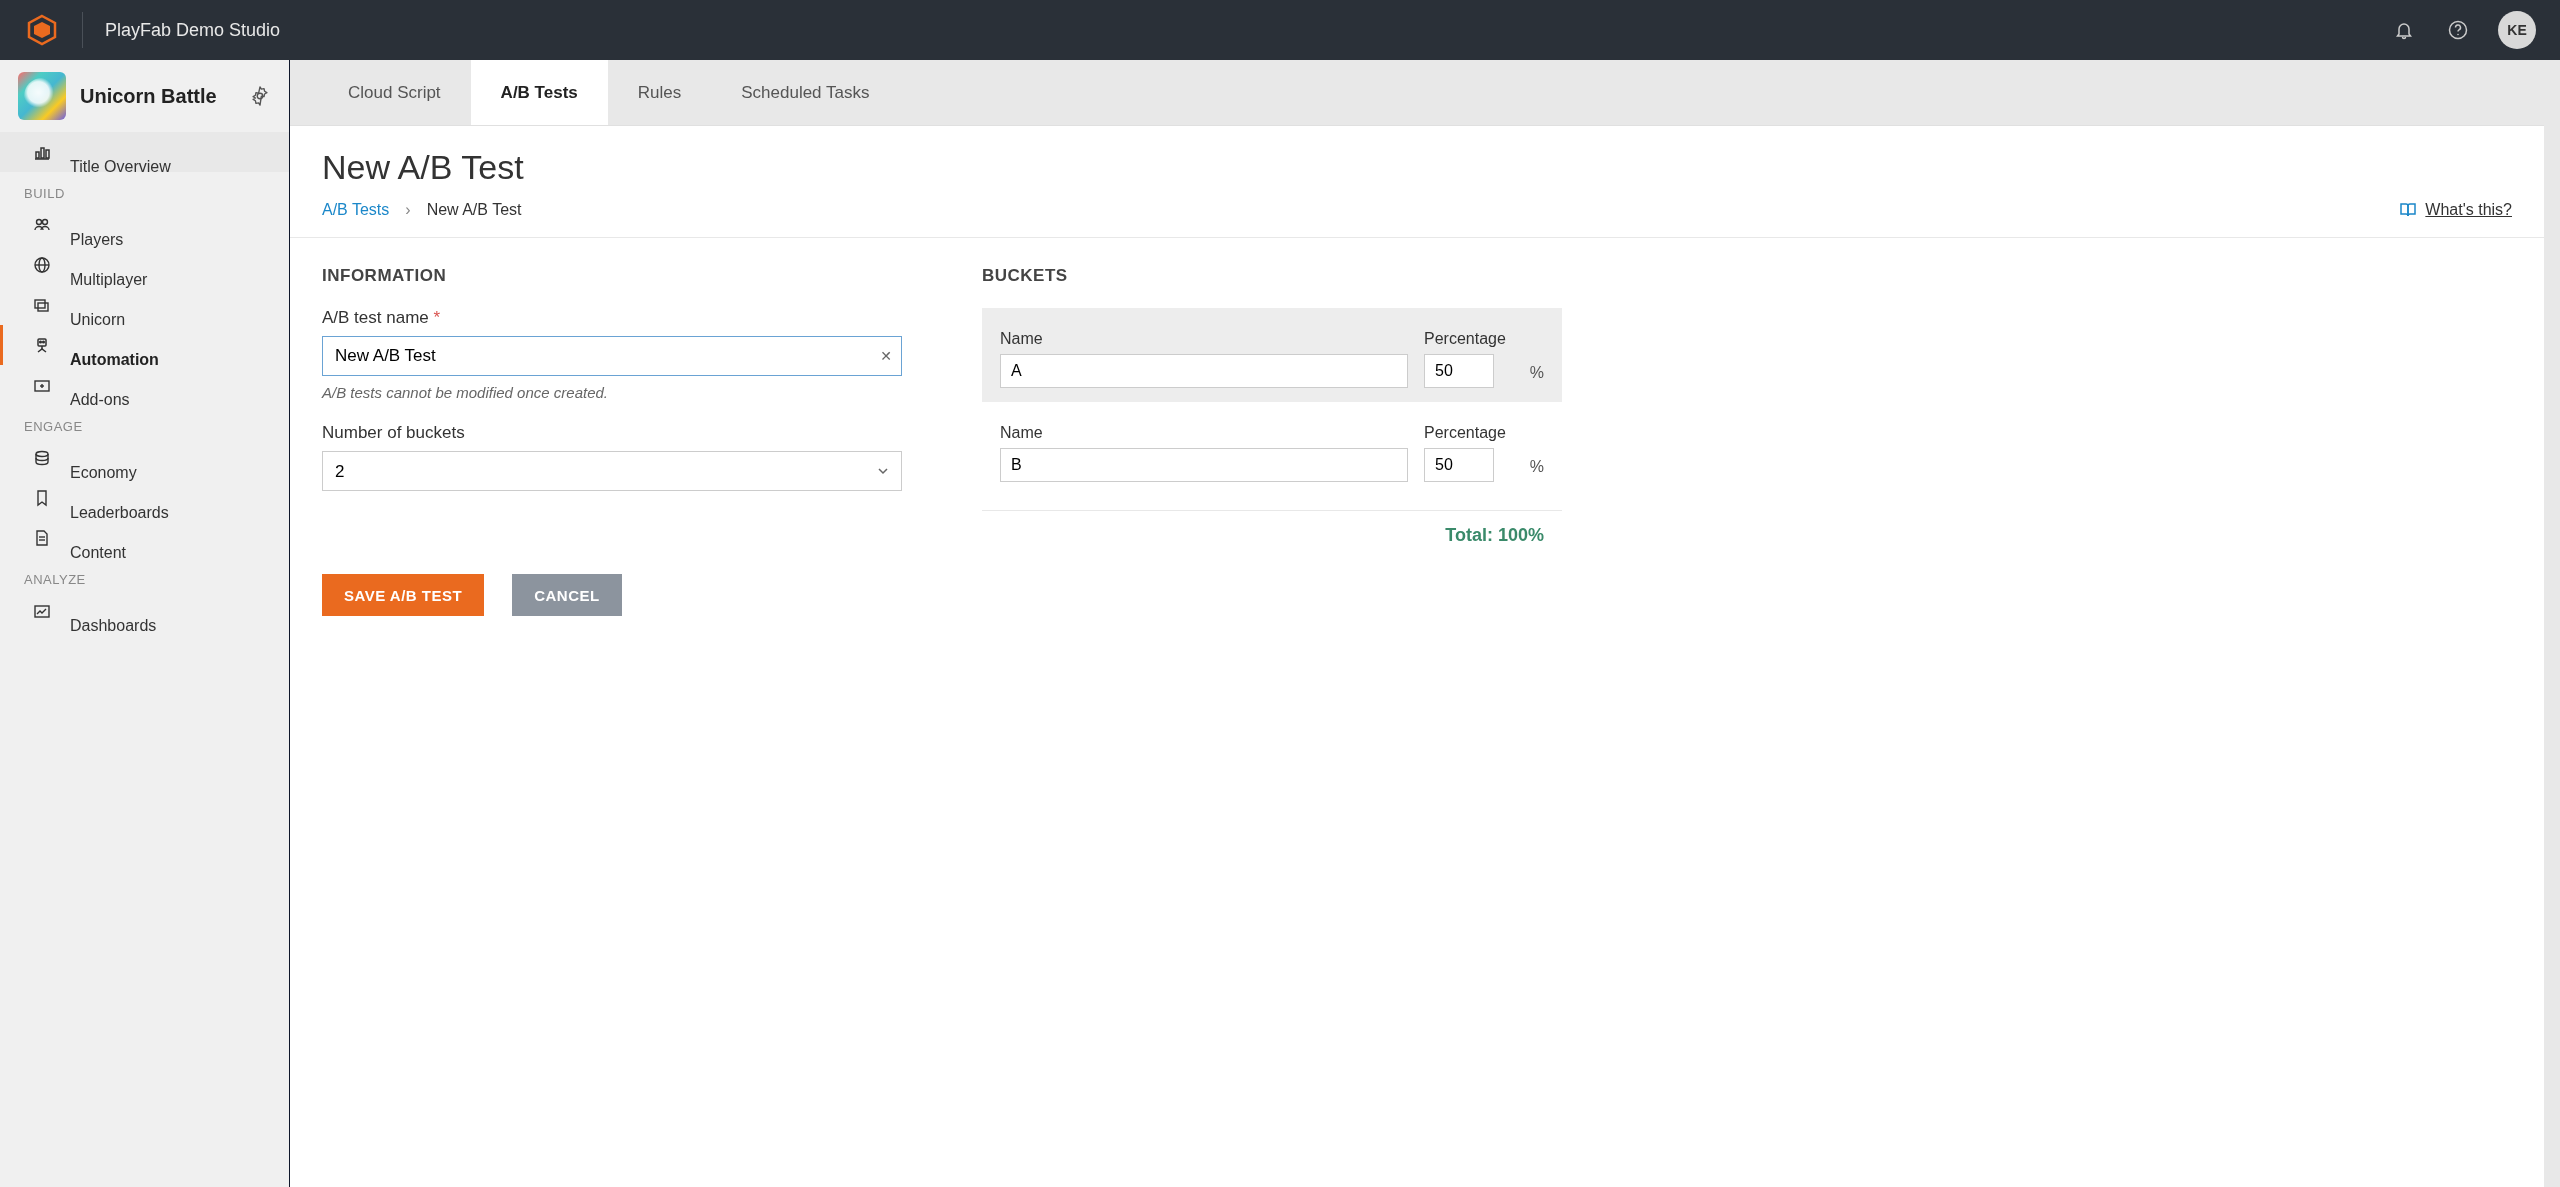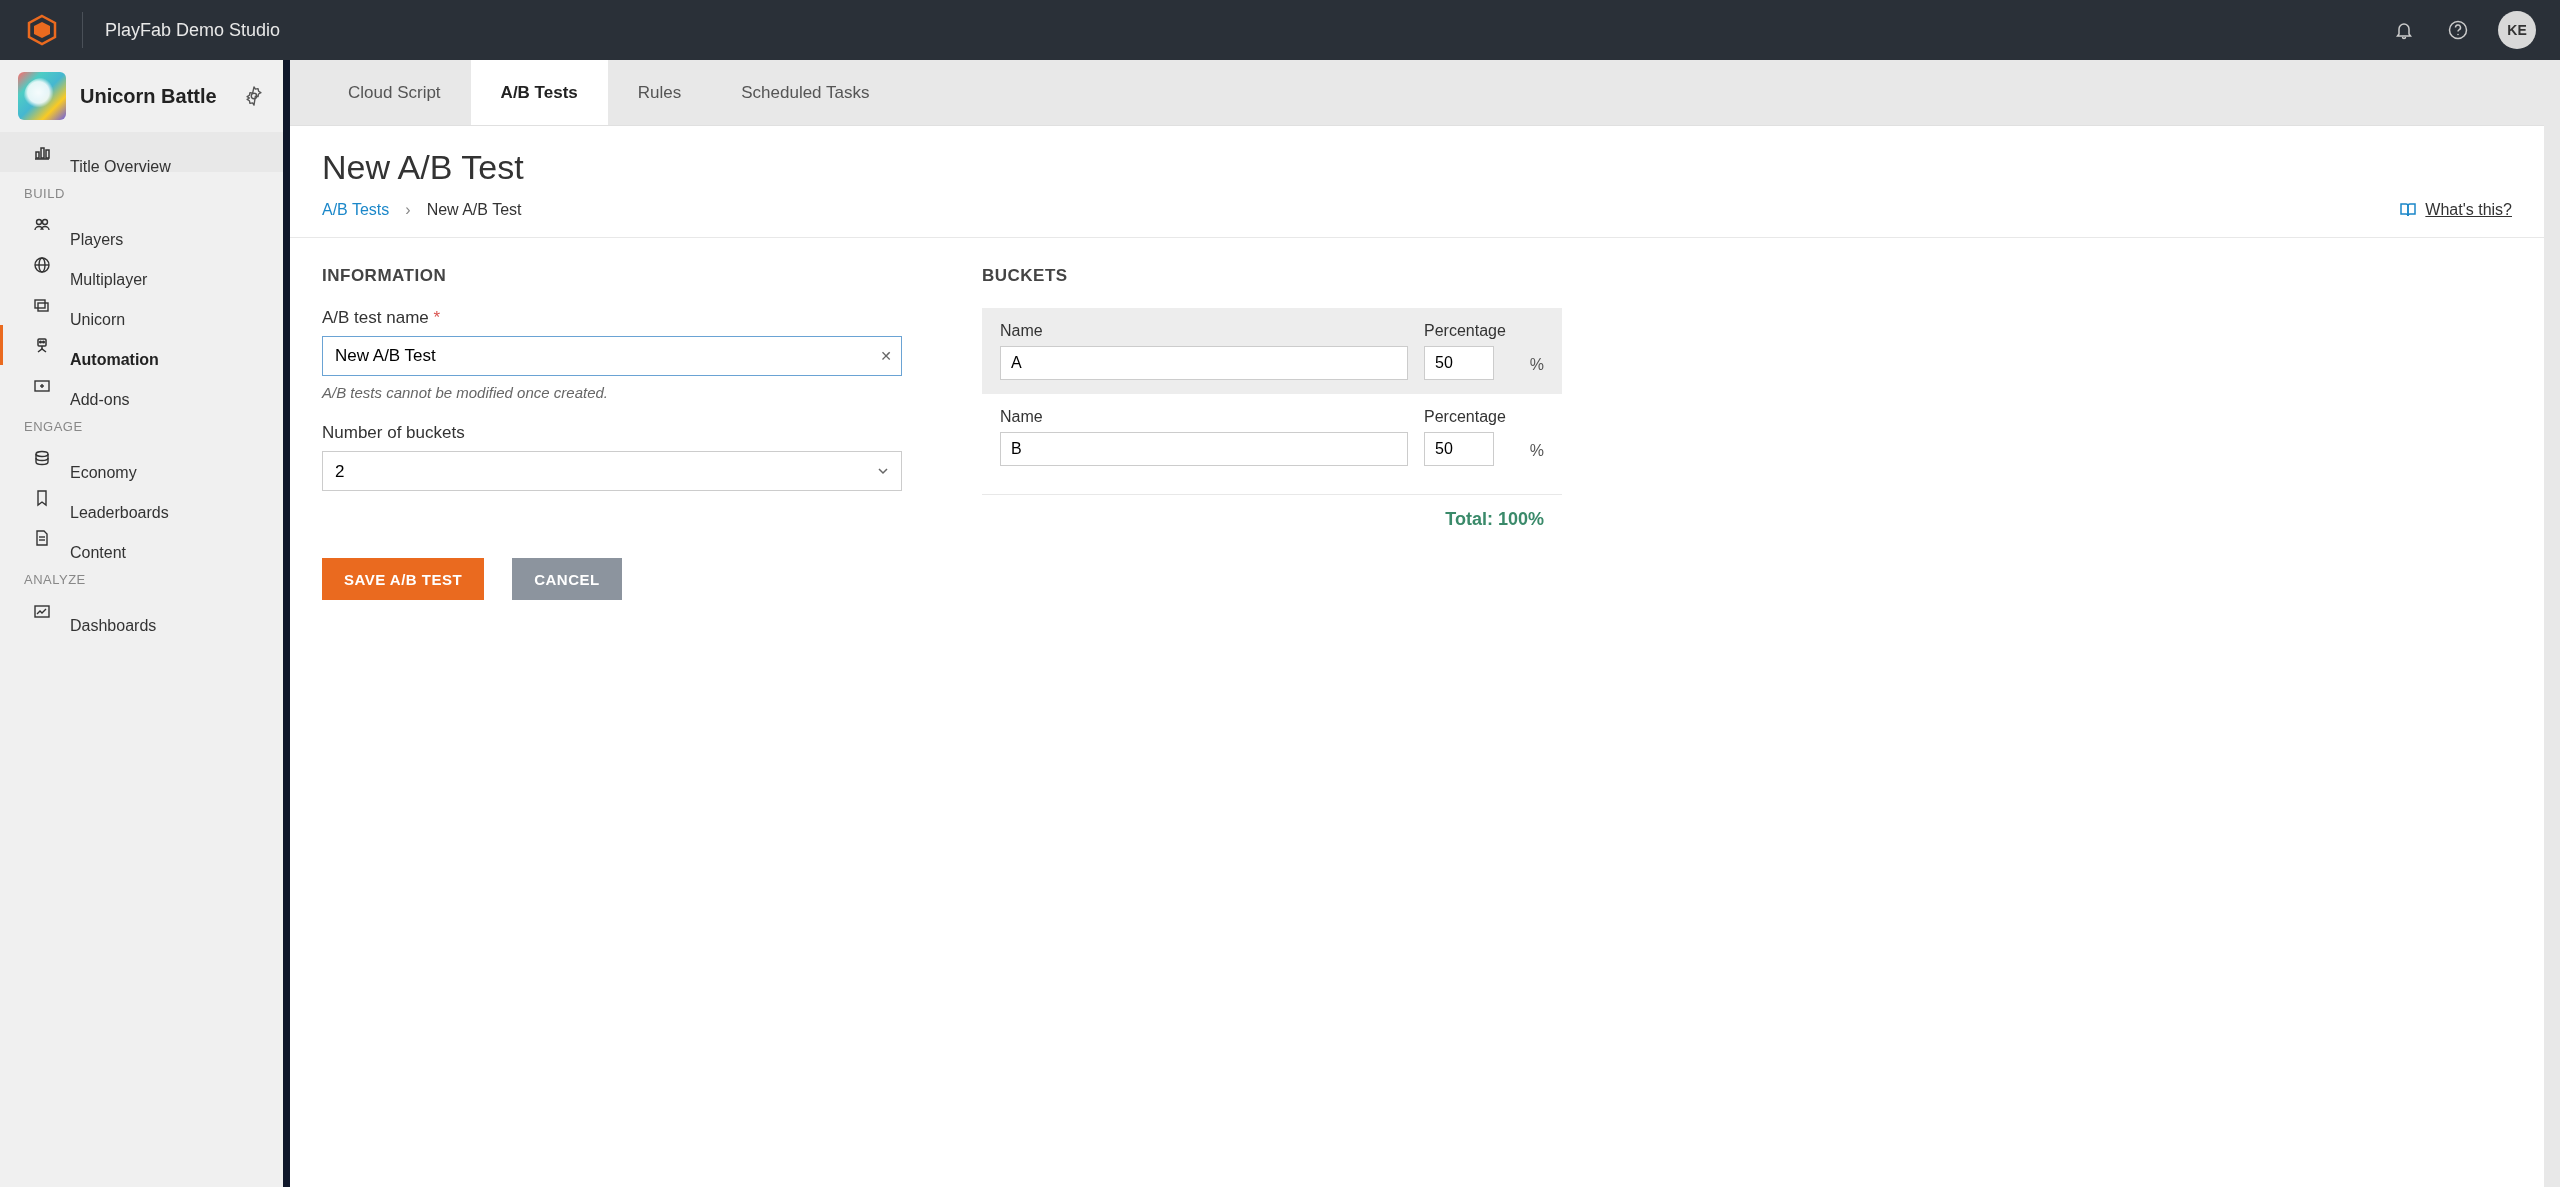--- a/index.html
+++ b/index.html
@@ -10,21 +10,21 @@
 .topbar .logo { width: 36px; height: 36px; display: flex; align-items: center; justify-content: center; }
 .topbar .vdiv { width: 1px; height: 36px; background: #4a5058; margin: 0 22px; }
 .topbar .studio-name { font-size: 18px; font-weight: 400; flex: 1; }
 .topbar .icon-btn { width: 36px; height: 36px; display: flex; align-items: center; justify-content: center; cursor: pointer; color: #ccc; margin-left: 18px; }
 .topbar .avatar { width: 38px; height: 38px; border-radius: 50%; background: #d8d8d8; color: #333; font-weight: 600; font-size: 14px; display: flex; align-items: center; justify-content: center; margin-left: 22px; cursor: pointer; }
 
 
 .layout { display: flex; height: calc(100vh - 60px); }
 
 
-.sidebar { width: 290px; background: #f0f0f0; flex: none; overflow-y: auto; border-right: 7px solid #0f172a; }
+.sidebar { width: 290px; background: #f0f0f0; flex: none; overflow-y: auto; border-right: 1px solid #0f172a; }
 .title-header { display: flex; align-items: center; padding: 12px 18px; gap: 14px; }
 .title-header .title-img { width: 48px; height: 48px; border-radius: 6px; background: linear-gradient(135deg, #ff6b6b 0%, #4ecdc4 25%, #45b7d1 50%, #f9ca24 75%, #6c5ce7 100%); position: relative; flex: none; }
 .title-header .title-img::after { content:""; position:absolute; inset:6px; background: radial-gradient(circle at 40% 40%, rgba(255,255,255,0.95) 0%, rgba(255,255,255,0.85) 35%, transparent 50%); border-radius:50%; }
 .title-header .title-name { font-size: 20px; font-weight: 600; flex: 1; color: #222; }
 .title-header .gear { width: 22px; height: 22px; color: #555; cursor:pointer; }
 
 .nav-row { display:flex; align-items:center; height:40px; padding: 0 18px 0 32px; gap: 18px; cursor:pointer; color:#333; }
 .nav-row .nav-icon { width:20px; height:20px; display:flex; align-items:center; justify-content:center; flex:none; }
 .nav-row .nav-label { font-size: 16px; margin-top: 29px; }
 .nav-row.active { border-left: 3px solid #ea6a1f; padding-left: 29px; }
@@ -59,21 +59,21 @@
 .text-input { width:100%; height:40px; border:1px solid #6aa3d4; padding: 0 36px 0 12px; font-size:17px; outline:none; }
 .clear-x { position:absolute; right:10px; top:50%; transform:translateY(-50%); color:#666; cursor:pointer; font-size:14px; }
 .hint { font-style: italic; color: #666; font-size: 15px; margin-bottom: 22px; }
 .select-wrap { position:relative; }
 .select-input { width:100%; height:40px; border:1px solid #ccc; padding: 0 36px 0 12px; font-size:17px; background:#fff; appearance:none; cursor:pointer; }
 .select-chevron { position:absolute; right:12px; top:50%; transform:translateY(-50%); color:#666; pointer-events:none; }
 
 
 .bucket-row { display:flex; gap:16px; align-items:flex-end; padding: 14px 18px; }
 .bucket-row.shaded { background:#ededed; }
-.bucket-name-col { flex:1; }
+.bucket-name-col { flex:1;margin-top:8px; }
 .bucket-pct-col { width: 120px; flex:none; display:flex; align-items:flex-end; gap:8px; }
 .small-label { font-size: 16px; margin-bottom: 6px; display:block; }
 .bucket-input { width:100%; height:34px; border:1px solid #ccc; background:#fff; padding:0 10px; font-size:16px; }
 .pct-input { width: 70px; height:34px; border:1px solid #ccc; background:#fff; padding:0 10px; font-size:16px; }
 .pct-sym { color:#555; font-size:16px; padding-bottom:6px; }
 .total-row { text-align:right; color:#3a8a6a; font-size:18px; font-weight:700; margin-top:14px; padding-right:18px; border-top:1px solid #e8e8e8; padding-top:14px; }
 
 
 .action-bar { padding: 0 32px 32px; display:flex; gap:28px; }
 .btn { height:42px; padding: 0 22px; border:none; font-size:15px; font-weight:600; letter-spacing:0.5px; cursor:pointer; color:#fff; }

